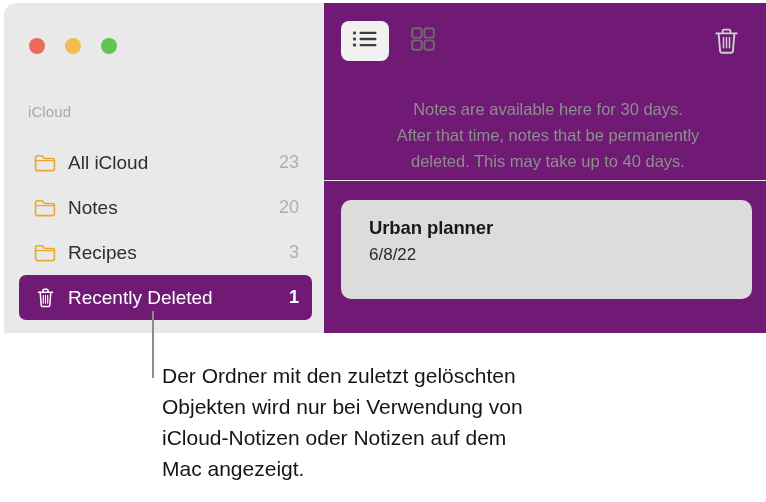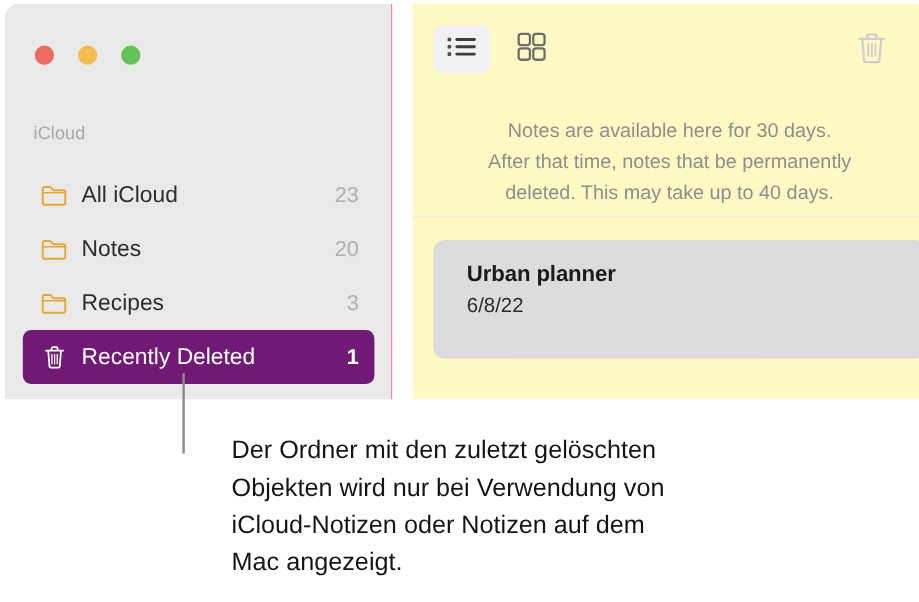--- a/index.html
+++ b/index.html
@@ -107,25 +107,25 @@
     flex: 0 0 auto;
   }
   .sidebar-row.selected .row-count {
     color: #ffffff;
     font-weight: bold;
   }
 
   
   #main-pane {
     position: absolute;
-    left: 340px;
+    left: 320px;
     top: 0;
     right: 0;
     height: 330px;
-    background: #fef9c3;
+    background: #701a75;
   }
 
   #toolbar {
     position: absolute;
     left: 0;
     top: 0;
     right: 0;
     height: 75px;
   }
   #view-toggle-group {
@@ -221,21 +221,21 @@
   }
   #caption {
     position: absolute;
     left: 162px;
     top: 360px;
     width: 530px;
     font-size: 21px;
     line-height: 31px;
     color: #151515;
   }
-  #caption div { white-space: nowrap; margin-left: 31px; }
+  #caption div { white-space: nowrap; }
 </style>
 </head>
 <body>
 
 <div id="app-window">
 
   <div id="sidebar">
 
     <div id="traffic-lights">
       <div class="traffic-light tl-close"></div>

